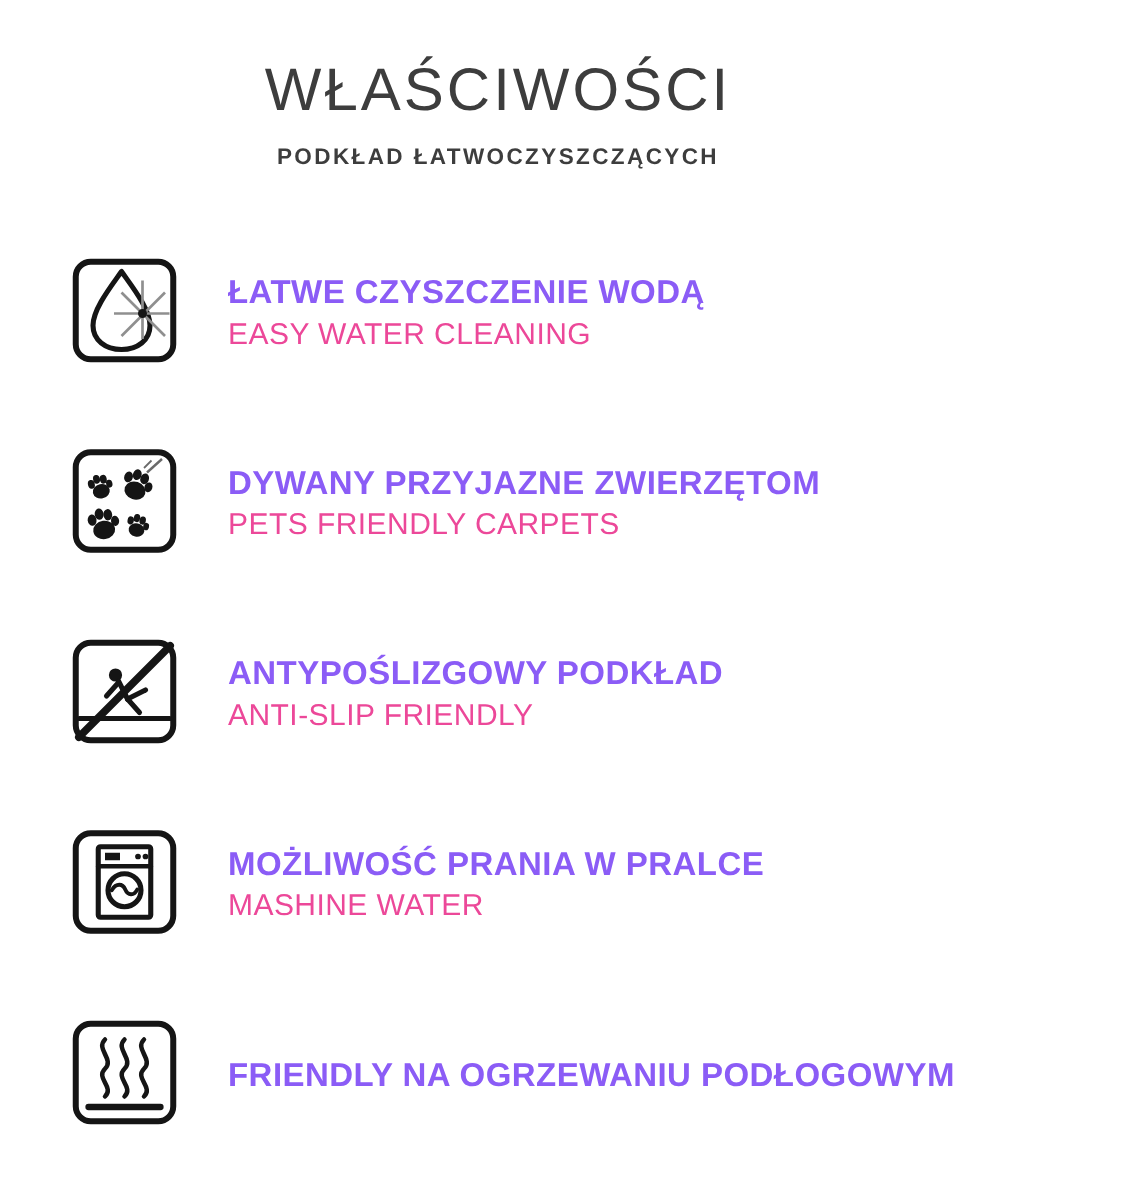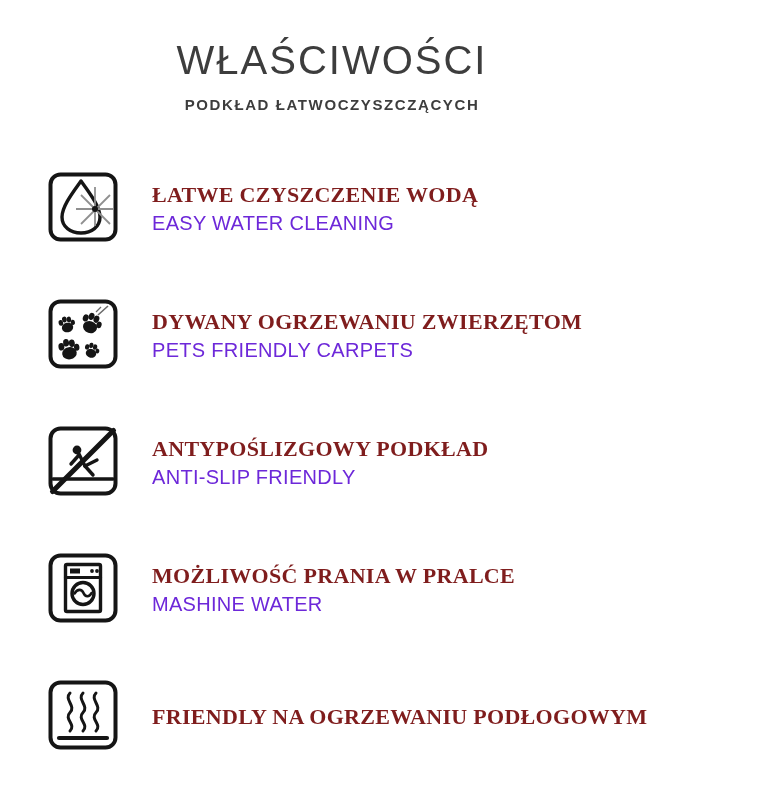--- a/index.html
+++ b/index.html
@@ -37,30 +37,29 @@
     margin-bottom: 57px;
   }
   .icon-box { width: 70px; height: 70px; flex: 0 0 70px; }
   .icon-box svg { width: 70px; height: 70px; display: block; }
 
   .feature-text { margin-left: 34px; padding-top: 2px; }
   .feature-title {
     font-size: 22px;
     font-weight: 700;
     letter-spacing: 0.3px;
-    color: #7f1d1d;
+    color: #8b5cf6;
     line-height: 27px;
     white-space: nowrap;
-    font-family: Liberation Serif, serif;
   }
   .feature-subtitle {
     font-size: 20px;
     font-weight: 400;
     letter-spacing: 0.3px;
-    color: #6d28d9;
+    color: #ec4899;
     line-height: 24px;
     margin-top: 3px;
     white-space: nowrap;
   }
 
   .ic { stroke: #151515; fill: none; stroke-linecap: round; stroke-linejoin: round; }
   .ic-fill { fill: #151515; stroke: none; }
 </style>
 </head>
 <body>
@@ -109,21 +108,21 @@
           <rect class="ic" x="2.5" y="2.5" width="65" height="65" rx="10" stroke-width="4"></rect>
           <use href="#paw" transform="translate(19,26) scale(0.92) rotate(-12)"></use>
           <use href="#paw" transform="translate(43,25) scale(1.15) rotate(18)"></use>
           <use href="#paw" transform="translate(21,51) scale(1.18) rotate(-8)"></use>
           <use href="#paw" transform="translate(43.5,52) scale(0.85) rotate(12)"></use>
           <line x1="50" y1="16" x2="60" y2="7" stroke="#6a6a6a" stroke-width="1.6"></line>
           <line x1="48" y1="13" x2="53" y2="8" stroke="#6a6a6a" stroke-width="1.2"></line>
         </svg>
       </div>
       <div class="feature-text">
-        <div class="feature-title">DYWANY OGRZEWANIU ZWIERZĘTOM</div>
+        <div class="feature-title">DYWANY PRZYJAZNE ZWIERZĘTOM</div>
         <div class="feature-subtitle">PETS FRIENDLY CARPETS</div>
       </div>
     </div>
 
     <div class="feature-row">
       <div class="icon-box">
         <svg viewBox="0 0 70 70">
           <rect class="ic" x="2.5" y="2.5" width="65" height="65" rx="10" stroke-width="4"></rect>
           <line class="ic" x1="5" y1="53" x2="65" y2="53" stroke-width="3.4"></line>
           <circle class="ic-fill" cx="29" cy="24" r="4.4"></circle>

